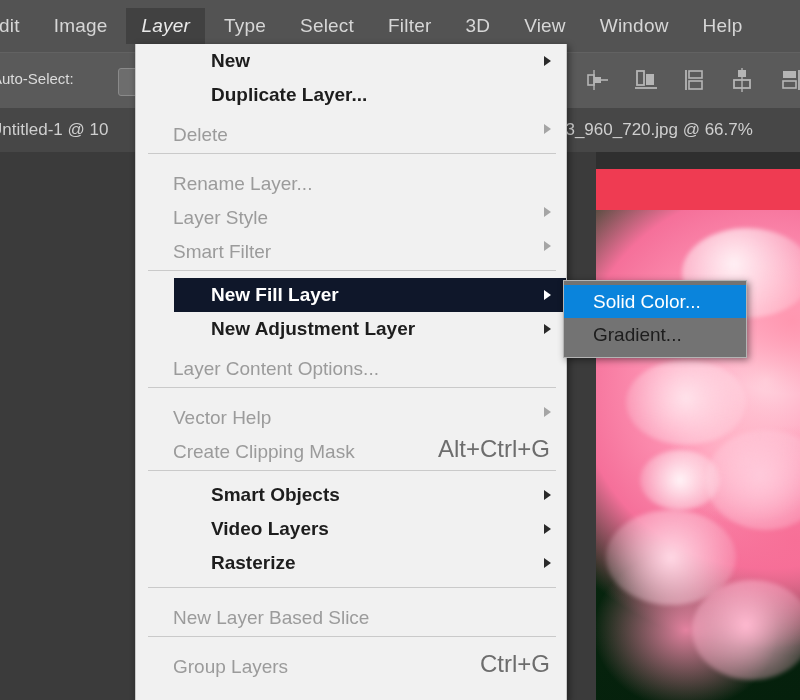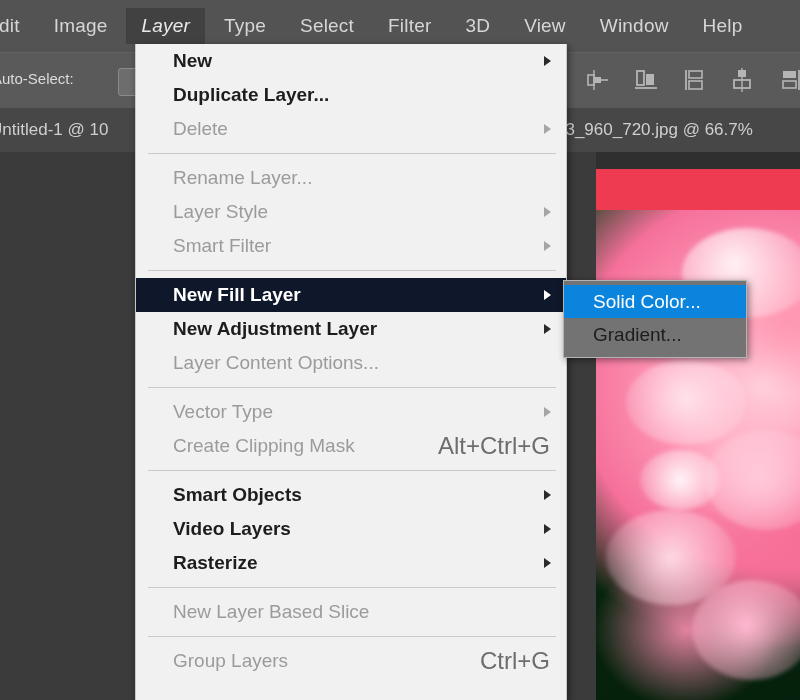--- a/index.html
+++ b/index.html
@@ -89,22 +89,22 @@
     background:#f1f1f1;
     border:1px solid #c8c8c8;border-top:none;
     box-shadow:2px 2px 7px rgba(0,0,0,.45);
     overflow:hidden;
   }
   .mi{
     position:relative;height:34px;display:flex;align-items:center;
     padding:0 16px 0 37px;font-size:19px;color:#1d1d1d;cursor:default;
     white-space:nowrap;
   }
-  .mi.bold{font-weight:bold;}
-  .mi.disabled{color:#9b9b9b;}
+  .mi.bold{font-weight:bold;margin-left:38px;}
+  .mi.disabled{color:#9b9b9b;align-items:flex-end;}
   .mi.sel{background:#0f172a;color:#ffffff;}
   .mi .label{flex:0 0 auto;}
   .mi .accel{margin-left:auto;font-size:24px;color:#6d6d6d;font-weight:normal;}
   .arrow{
     position:absolute;right:15px;top:50%;transform:translateY(-50%);
     width:0;height:0;border-left:7px solid #2a2a2a;
     border-top:5px solid transparent;border-bottom:5px solid transparent;
   }
   .mi.disabled .arrow{border-left-color:#a5a5a5;}
   .mi.sel .arrow{border-left-color:#ffffff;}
@@ -227,21 +227,21 @@
       </div>
       <div class="mi bold">
         <span class="label">New Adjustment Layer</span>
         <span class="arrow"></span>
       </div>
       <div class="mi disabled">
         <span class="label">Layer Content Options...</span>
       </div>
       <div class="sep"></div>
       <div class="mi disabled">
-        <span class="label">Vector Type</span>
+        <span class="label">Vector Help</span>
         <span class="arrow"></span>
       </div>
       <div class="mi disabled">
         <span class="label">Create Clipping Mask</span>
         <span class="accel">Alt+Ctrl+G</span>
       </div>
       <div class="sep"></div>
       <div class="mi bold">
         <span class="label">Smart Objects</span>
         <span class="arrow"></span>

